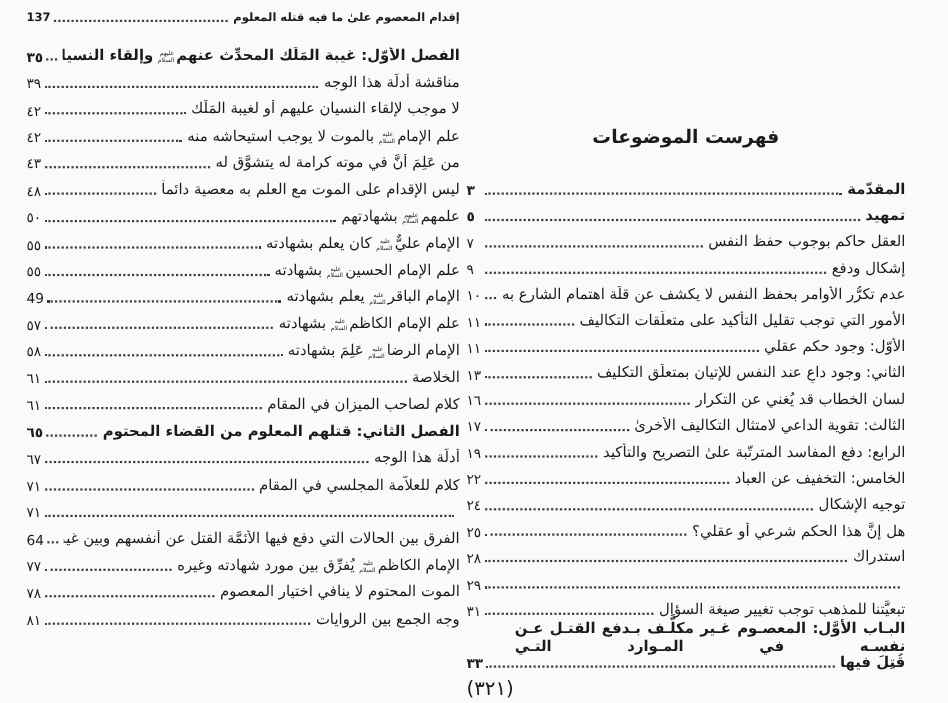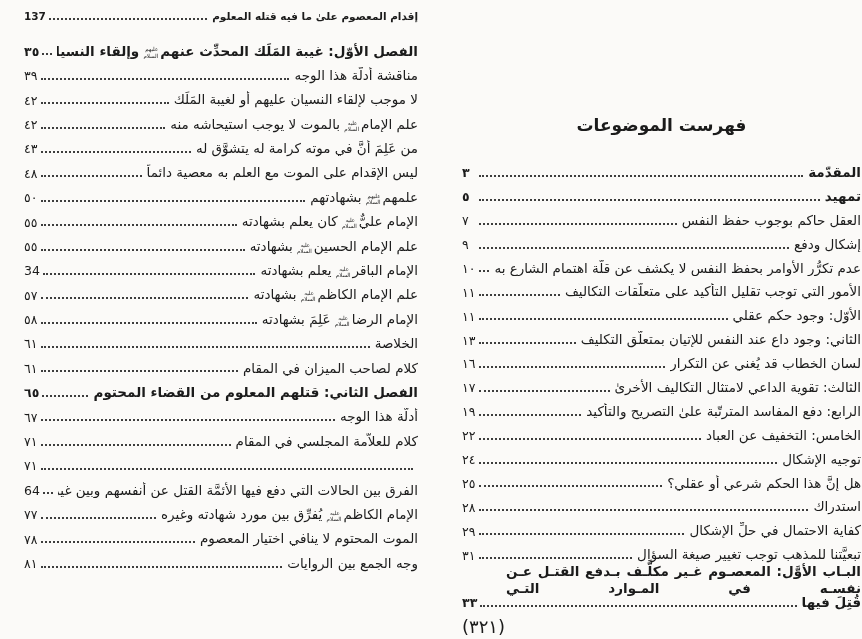--- a/index.html
+++ b/index.html
@@ -6,21 +6,21 @@
   body{
     width:862px;height:639px;overflow:hidden;
     background:#fbfaf8;color:#1b1b1b;
     font-family:"DejaVu Sans",sans-serif;
     direction:rtl;
     position:relative;
   }
   .spread{position:absolute;inset:0;}
   .page{position:absolute;}
   .page-left{top:6px;left:24px;width:394px;--rowh:24.4px;}
-  .page-right{top:112px;left:462px;width:399px;--rowh:23.9px;}
+  .page-right{top:112px;left:424px;width:399px;--rowh:23.9px;}
 
   
   .running-head{
     display:flex;align-items:flex-end;
     height:16px;margin-bottom:13px;
     font-size:10.5px;font-weight:bold;
   }
   .running-head .leader{margin-bottom:2px;border-bottom-width:2px;}
   .running-head .num{font-size:10.5px;font-weight:bold;}
 
@@ -126,21 +126,21 @@
     <span class="num">٥٥</span>
   </div>
         <div class="row">
     <span class="t"><span class="pre">علم الإمام الحسين</span><span class="hon">عليه السلام</span><span class="post">بشهادته</span></span>
     <span class="leader"></span>
     <span class="num">٥٥</span>
   </div>
         <div class="row">
     <span class="t"><span class="pre">الإمام الباقر</span><span class="hon">عليه السلام</span><span class="post">يعلم بشهادته</span></span>
     <span class="leader"></span>
-    <span class="num">34</span>
+    <span class="num">49</span>
   </div>
         <div class="row">
     <span class="t"><span class="pre">علم الإمام الكاظم</span><span class="hon">عليه السلام</span><span class="post">بشهادته</span></span>
     <span class="leader"></span>
     <span class="num">٥٧</span>
   </div>
         <div class="row">
     <span class="t"><span class="pre">الإمام الرضا</span><span class="hon">عليه السلام</span><span class="post">عَلِمَ بشهادته</span></span>
     <span class="leader"></span>
     <span class="num">٥٨</span>
@@ -269,21 +269,20 @@
     <span class="t"><span class="pre">هل إنَّ هذا الحكم شرعي أو عقلي؟</span></span>
     <span class="leader"></span>
     <span class="num">٢٥</span>
   </div>
         <div class="row">
     <span class="t"><span class="pre">استدراك</span></span>
     <span class="leader"></span>
     <span class="num">٢٨</span>
   </div>
         <div class="row">
-    <span class="t"><span class="pre">كفاية الاحتمال في حلِّ الإشكال</span></span>
     <span class="leader"></span>
     <span class="num">٢٩</span>
   </div>
         <div class="row">
     <span class="t"><span class="pre">تبعيَّتنا للمذهب توجب تغيير صيغة السؤال</span></span>
     <span class="leader"></span>
     <span class="num">٣١</span>
   </div>
         <div class="row nopage bold">
     <span class="t"><span class="pre">البـاب الأوَّل: المعصـوم غـير مكلَّـف بـدفع القتـل عـن نفسـه في المـوارد التـي</span></span>

